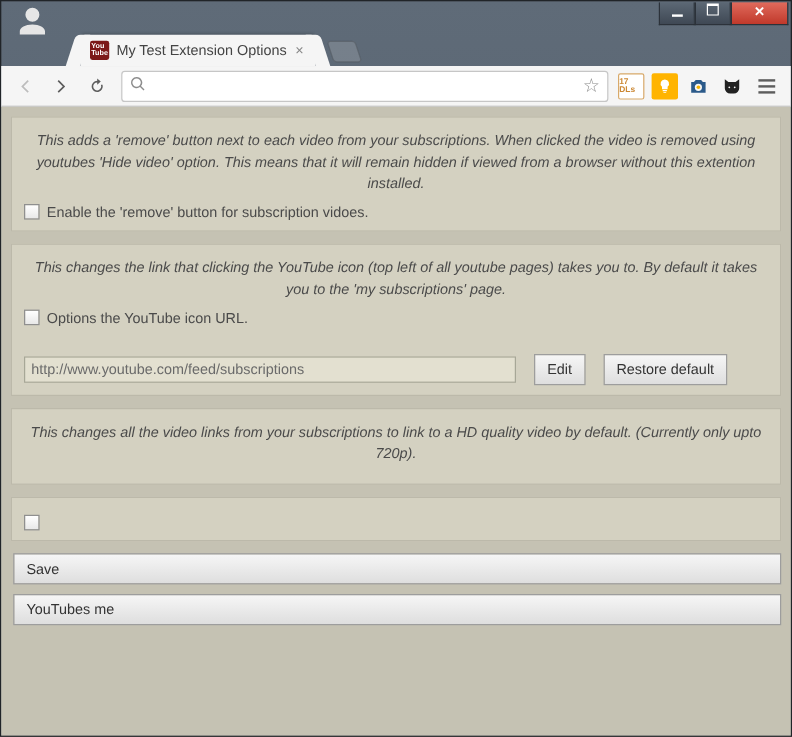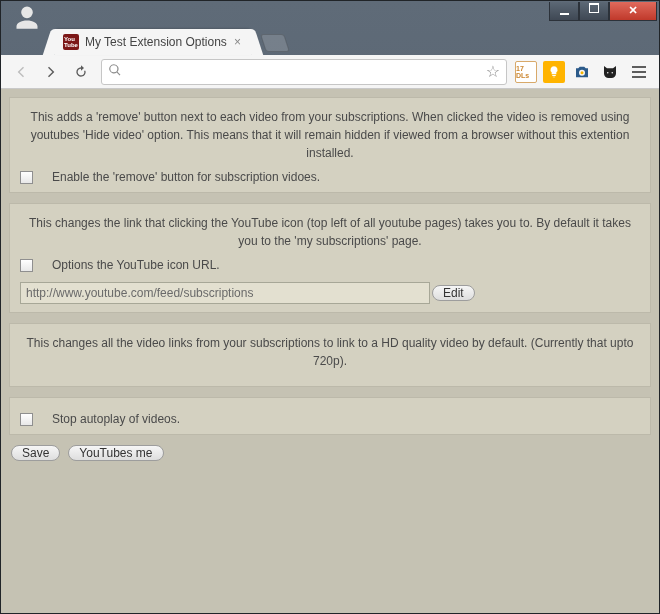--- a/index.html
+++ b/index.html
@@ -52,20 +52,21 @@
     position: absolute;
     left: 12px; top: 2px;
     width: 28px; height: 28px;
   }
   .avatar svg { width:100%; height:100%; }
   
   .tabstrip {
     height: 28px;
     position: relative;
     padding-left: 50px;
+    margin-left: 12px;
   }
   .tab {
     position: absolute;
     left: 54px;
     bottom: 0;
     width: 196px;
     height: 26px;
     background: #f5f5f5;
     border-top-left-radius: 4px;
     border-top-right-radius: 4px;
@@ -169,65 +170,67 @@
   .section {
     background:#d4d1c1;
     border:1px solid #bcb9aa;
     padding: 10px 10px 8px 10px;
     margin-bottom: 10px;
   }
   .section-desc {
     text-align:center;
     margin-bottom: 8px;
     line-height:1.5;
+    font-style:italic;
   }
   .opt-row {
     display:flex;
-    align-items:flex-end;
-    gap:19px;
+    align-items:flex-start;
+    gap:6px;
     margin-top:4px;
   }
   .checkbox {
     width:13px; height:13px;
     border:1px solid #8f8f8f;
     background:linear-gradient(#fff,#e8e8e8);
     flex-shrink:0;
   }
   .url-row {
     display:flex;
     align-items:center;
-    gap:2px;
-    margin-top:10px;
+    gap:15px;
+    margin-top:23px;
   }
   .url-input {
     flex: 0 0 410px;
     height:22px;
     border:1px solid #a7a797;
     background:#e3e0d0;
     padding:0 5px;
     font-size:12px;
     color:#6a6a6a;
   }
   .small-btn {
-    height:16px;
+    height:26px;
     padding: 0 10px;
     border:1px solid #9d9d9d;
     background:linear-gradient(#f6f6f6,#dedede);
     font-size:12px;
     color:#333;
-    border-radius:10px;
+    border-radius:0;
     cursor:pointer;
     display:inline-flex;
     align-items:center;
   }
   .footer-row {
     display:flex;
     gap:8px;
     margin-top:2px;
     margin-left: 2px;
+    flex-direction: column;
   }
 </style>
 </head>
 <body>
 
 <div class="window">
 
   <div class="titlebar">
     <div class="win-btn min"></div>
     <div class="win-btn max"></div>
@@ -314,32 +317,32 @@
 
     <div class="section">
       <div class="section-desc">This changes the link that clicking the YouTube icon (top left of all youtube pages) takes you to. By default it takes you to the 'my subscriptions' page.</div>
       <div class="opt-row">
         <div class="checkbox"></div>
         <span>Options the YouTube icon URL.</span>
       </div>
       <div class="url-row">
         <input class="url-input" type="text" readonly="" value="http://www.youtube.com/feed/subscriptions" style="">
         <div class="small-btn">Edit</div>
+        <div class="small-btn">Restore default</div>
       </div>
     </div>
 
 
     <div class="section">
-      <div class="section-desc">This changes all the video links from your subscriptions to link to a HD quality video by default. (Currently that upto 720p).</div>
+      <div class="section-desc">This changes all the video links from your subscriptions to link to a HD quality video by default. (Currently only upto 720p).</div>
     </div>
 
     <div class="section">
       <div class="opt-row">
         <div class="checkbox"></div>
-        <span>Stop autoplay of videos.</span>
       </div>
     </div>
 
     <div class="footer-row">
       <div class="small-btn">Save</div>
       <div class="small-btn">YouTubes me</div>
     </div>
 
   </div>
 </div>

